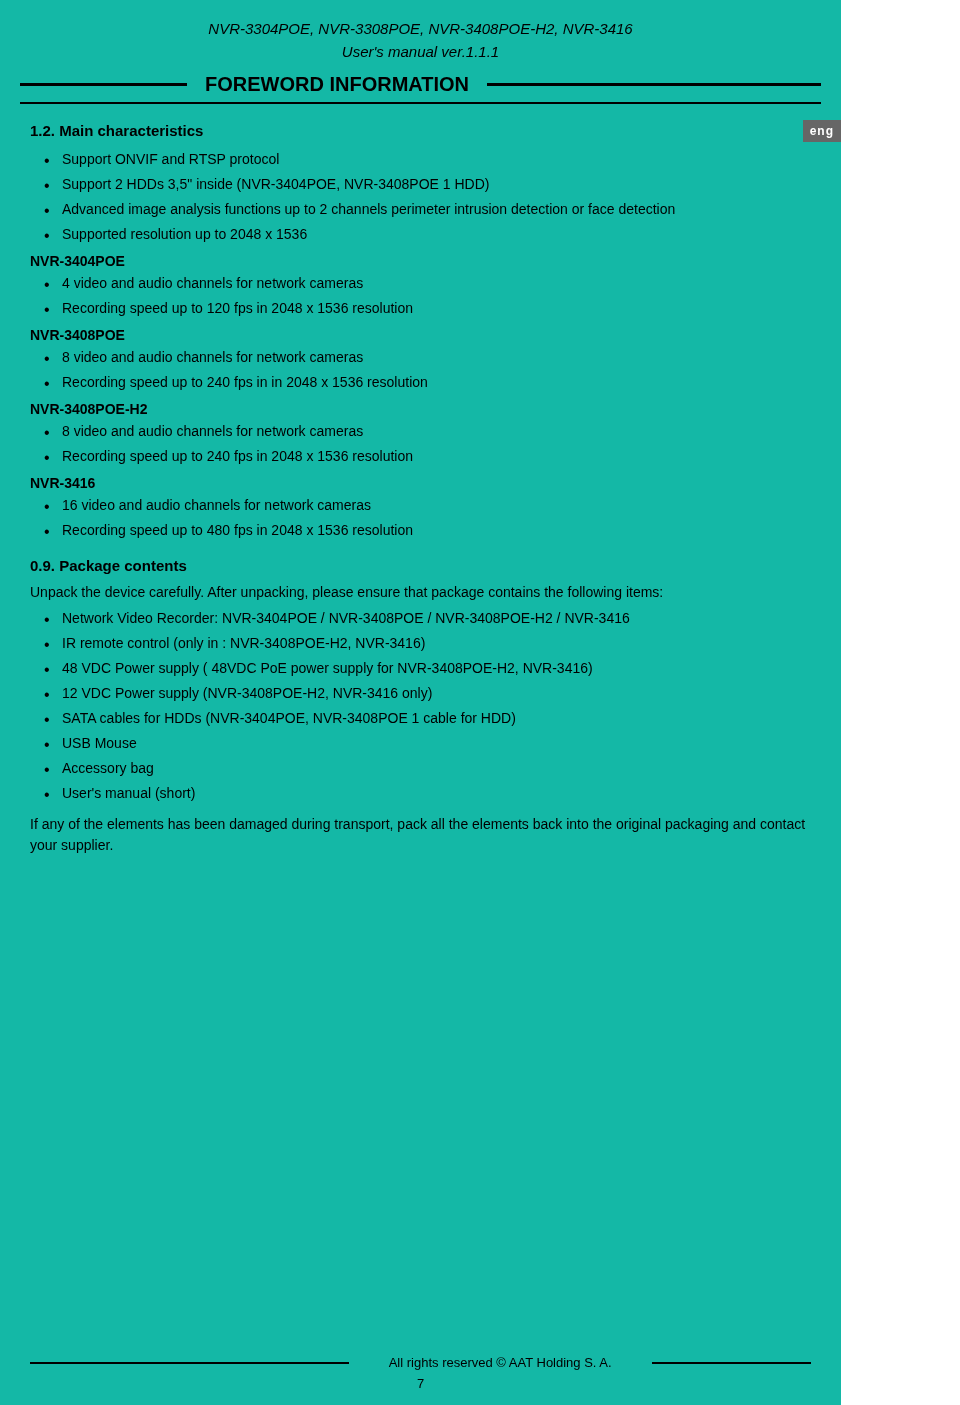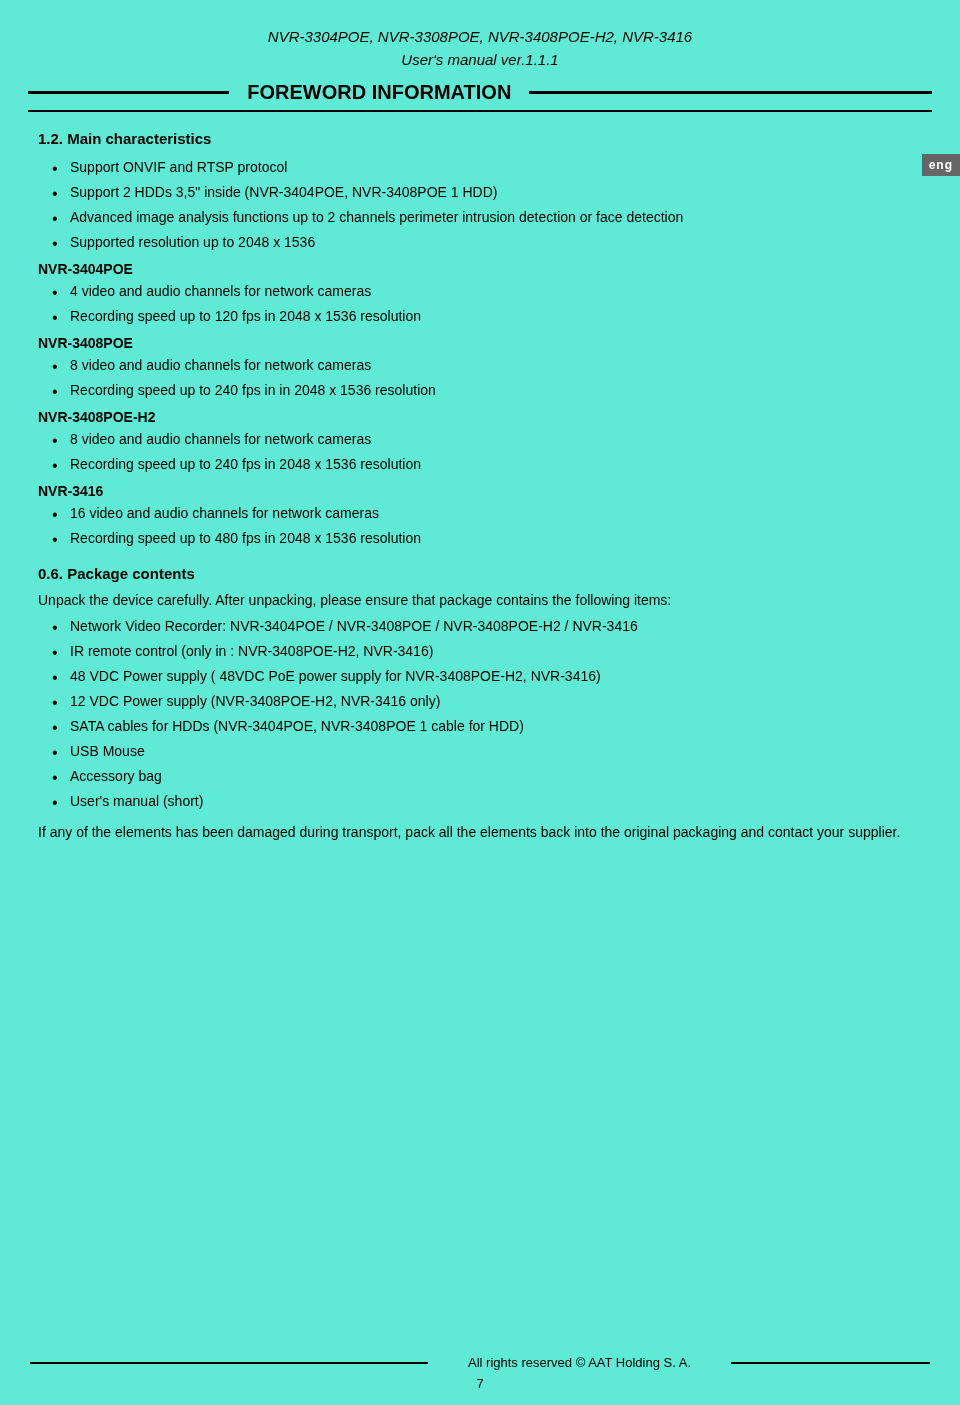--- a/index.html
+++ b/index.html
@@ -7,25 +7,25 @@
       background: #fff;
       font-family: Arial, sans-serif;
       font-size: 14px;
       color: #000;
       width: 960px;
       min-height: 1405px;
       position: relative;
     }
 
     .page-container {
-      width: 960px;
+      width: 841px;
       min-height: 1405px;
-      background: #5eead4;
-      position: relative;
-      padding: 8px;
+      background: #14b8a6;
+      position: relative;
+      padding: 0;
     }
 
     
     .header {
       text-align: center;
       padding: 18px 0 8px 0;
     }
     .header-title {
       font-style: italic;
       font-size: 15px;
@@ -147,21 +147,20 @@
     .right-badge {
       position: absolute;
       right: 0px;
       top: 120px;
       background: #666;
       color: #fff;
       font-size: 12px;
       font-weight: bold;
       padding: 4px 7px;
       letter-spacing: 1px;
-      margin-top: 34px;
     }
   </style>
 </head>
 <body>
 
 <div class="page-container">
 
   <div class="header">
     <div class="header-title">
       <span>NVR-3304POE, NVR-3308POE, NVR-3408POE-H2, NVR-3416</span><br>
@@ -206,21 +205,21 @@
       <li>8 video and audio channels for network cameras</li>
       <li>Recording speed up to 240 fps in 2048 x 1536 resolution</li>
     </ul>
 
     <div class="sub-heading">NVR-3416</div>
     <ul class="bullet-list">
       <li>16 video and audio channels for network cameras</li>
       <li>Recording speed up to 480 fps in 2048 x 1536 resolution</li>
     </ul>
 
-    <div class="section-heading" style="margin-top:16px;">0.6.   Package contents</div>
+    <div class="section-heading" style="margin-top:16px;">0.9.   Package contents</div>
     <p style="margin-bottom:8px; font-size:14px;">Unpack the device carefully. After unpacking, please ensure that package contains the following items:</p>
 
     <ul class="bullet-list">
       <li>Network Video Recorder:  NVR-3404POE / NVR-3408POE / NVR-3408POE-H2 / NVR-3416</li>
       <li>IR remote control (only in : NVR-3408POE-H2, NVR-3416)</li>
       <li>48 VDC Power supply ( 48VDC PoE power supply for NVR-3408POE-H2, NVR-3416)</li>
       <li>12 VDC Power supply (NVR-3408POE-H2, NVR-3416 only)</li>
       <li>SATA cables for HDDs (NVR-3404POE, NVR-3408POE 1 cable for HDD)</li>
       <li>USB Mouse</li>
       <li>Accessory bag</li>

